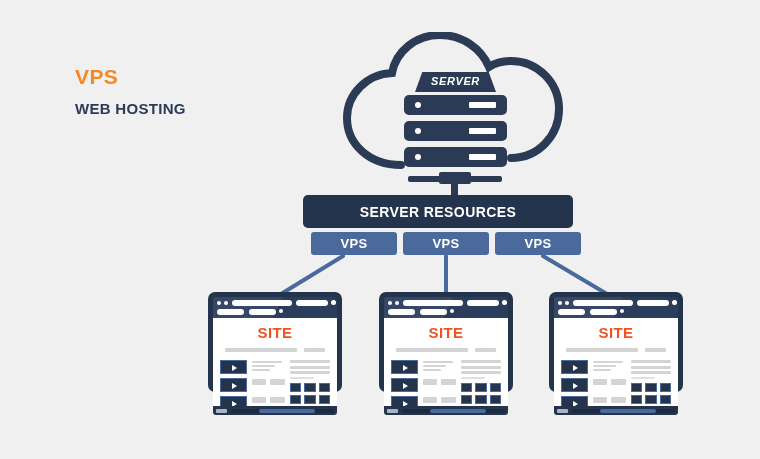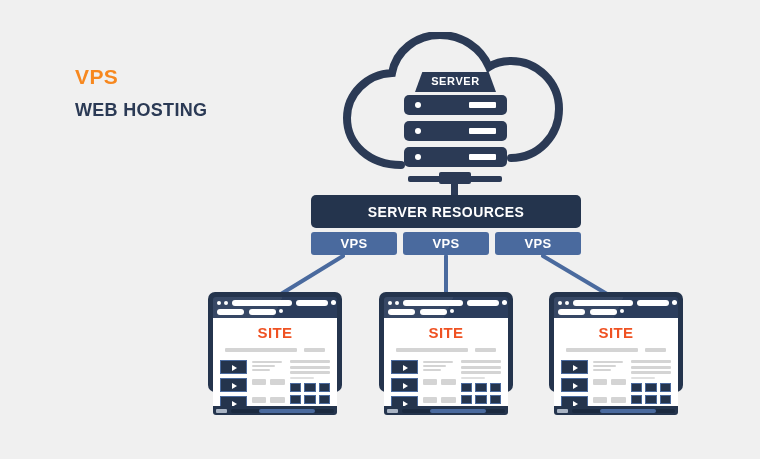--- a/index.html
+++ b/index.html
@@ -30,21 +30,21 @@
     line-height: 1;
   }
   .title-vps {
     font-size: 21px;
     font-weight: bold;
     color: #f7881f;
     letter-spacing: 0.4px;
     margin: 0 0 14px 0;
   }
   .title-sub {
-    font-size: 18px;
+    font-size: 15px;
     font-weight: bold;
     color: #2b3a55;
     letter-spacing: 0.3px;
     margin: 0;
   }
 
   
   .cloud-wrap {
     position: absolute;
     left: 308px;
@@ -74,20 +74,21 @@
     align-items: center;
     justify-content: center;
   }
   .server-cap span {
     color: #ffffff;
     font-size: 11px;
     font-weight: bold;
     letter-spacing: 0.6px;
     line-height: 1;
     padding-bottom: 1px;
+    font-style: italic;
   }
   .rack {
     position: absolute;
     left: 0;
     width: 103px;
     height: 20px;
     background: #2b3a55;
     border-radius: 5px;
   }
   .rack.r1 { top: 23px; }
@@ -136,21 +137,21 @@
     left: 420px;
     top: 176px;
     width: 7px;
     height: 24px;
     background: #2b3a55;
   }
 
   
   .resources-bar {
     position: absolute;
-    left: 280px;
+    left: 272px;
     top: 195px;
     width: 270px;
     height: 33px;
     background: #24344d;
     border-radius: 5px;
     display: flex;
     align-items: center;
     justify-content: center;
   }
   .resources-bar span {

